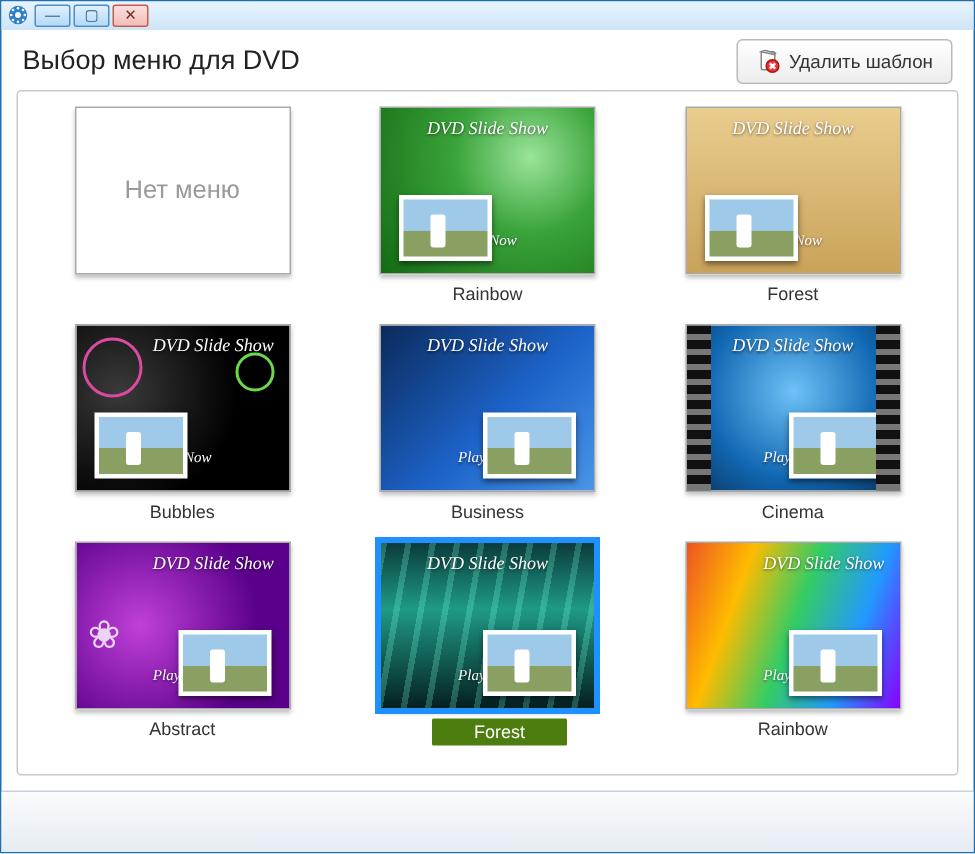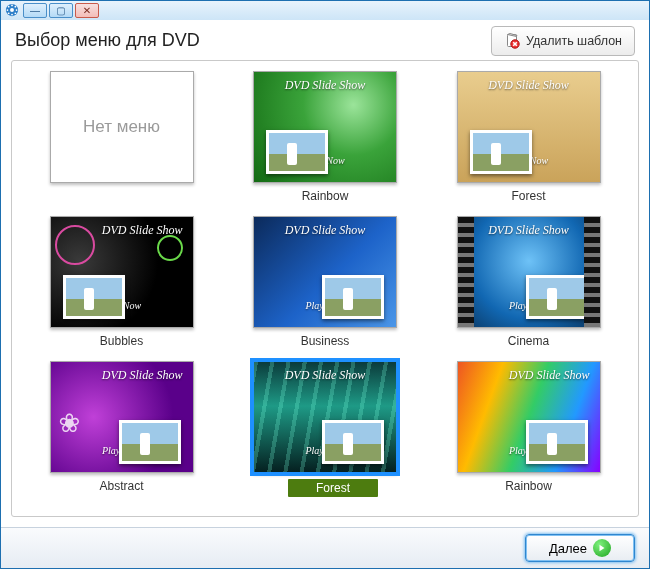--- a/index.html
+++ b/index.html
@@ -202,23 +202,15 @@
                 <div class="inner"></div>
               </div>
             </div>
             <div class="label">Rainbow</div>
           </div>
         </div>
     </div>
   </div>
 
   <div class="footer">
-    <button class="btn default">
-      <span>Далее</span>
-      <span class="ic ic-next">
-        <svg viewBox="0 0 12 12" width="10" height="10">
-            <path d="M3 2 L9 6 L3 10 Z" fill="#fff"></path>
-          </svg>
-      </span>
-    </button>
   </div>
 
 </div>
 
 </body></html>

